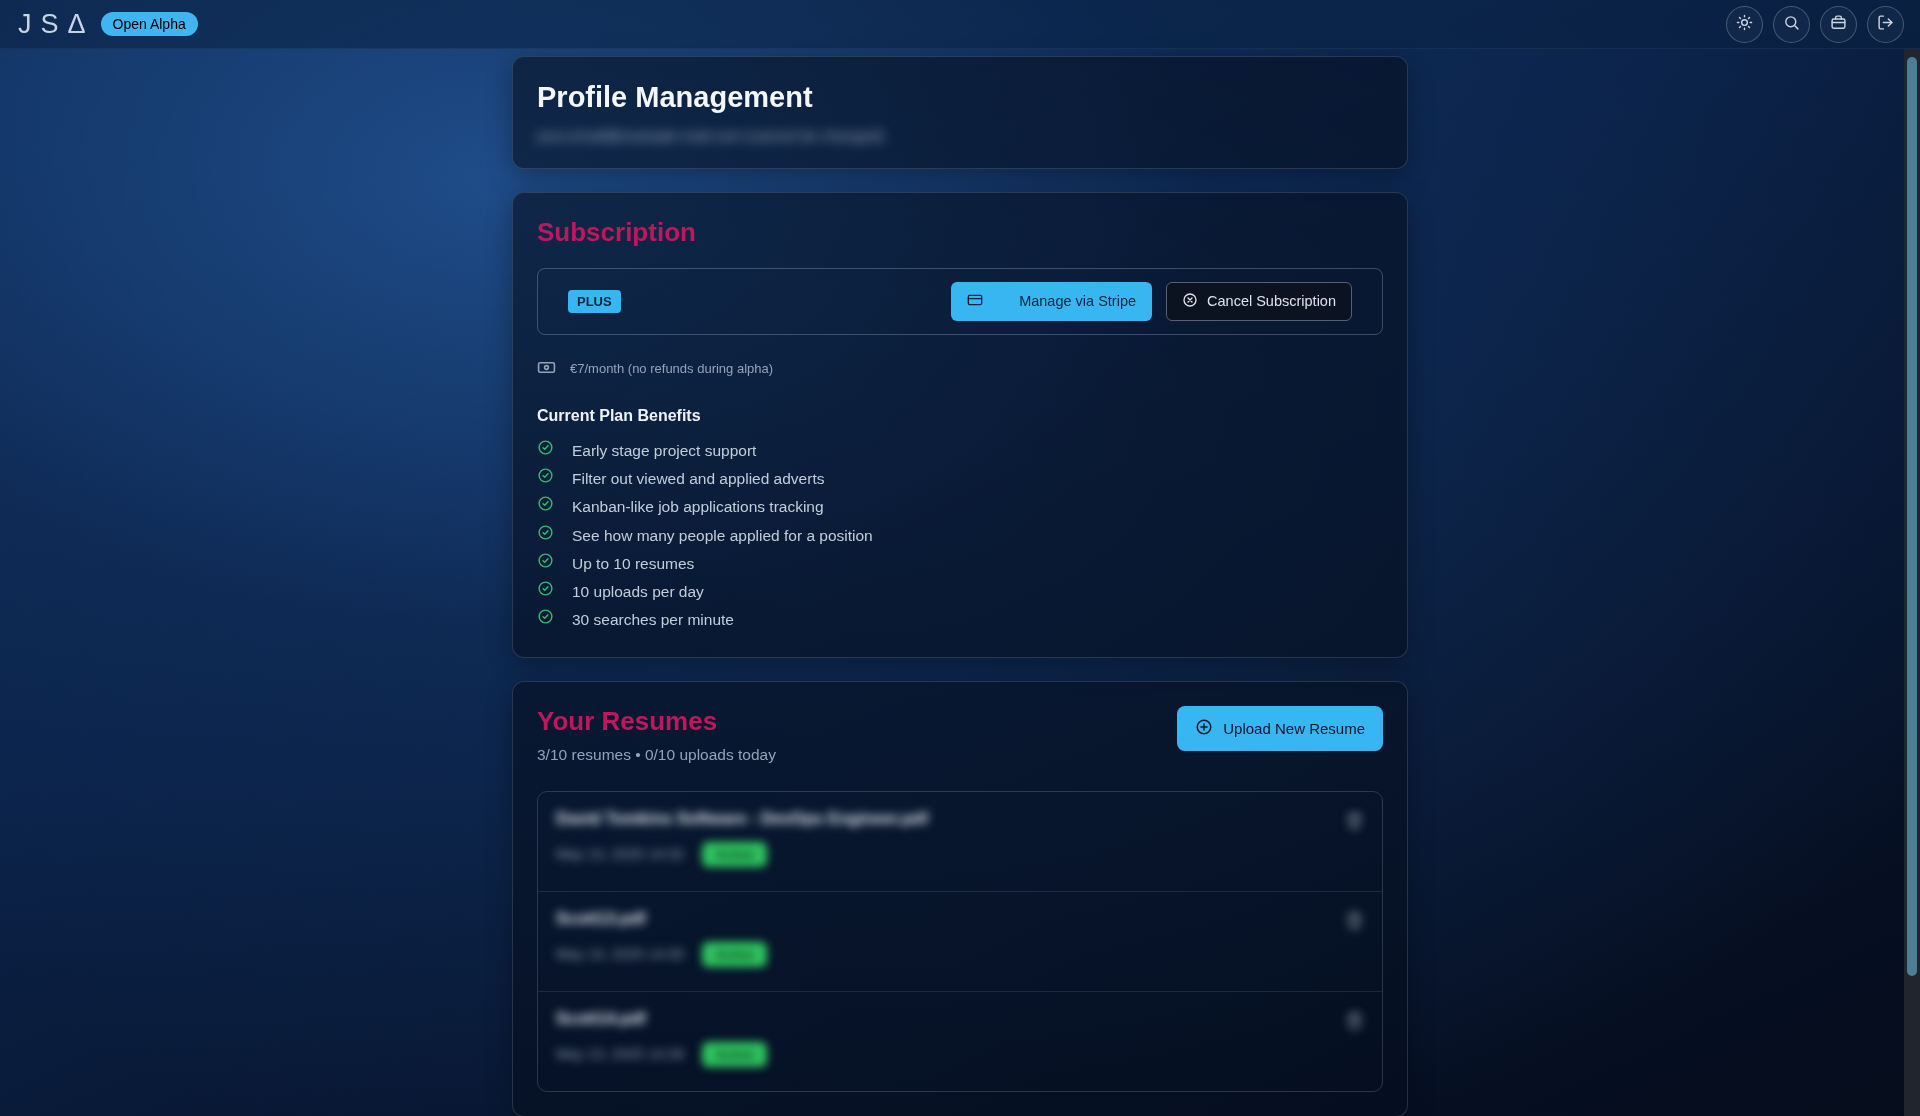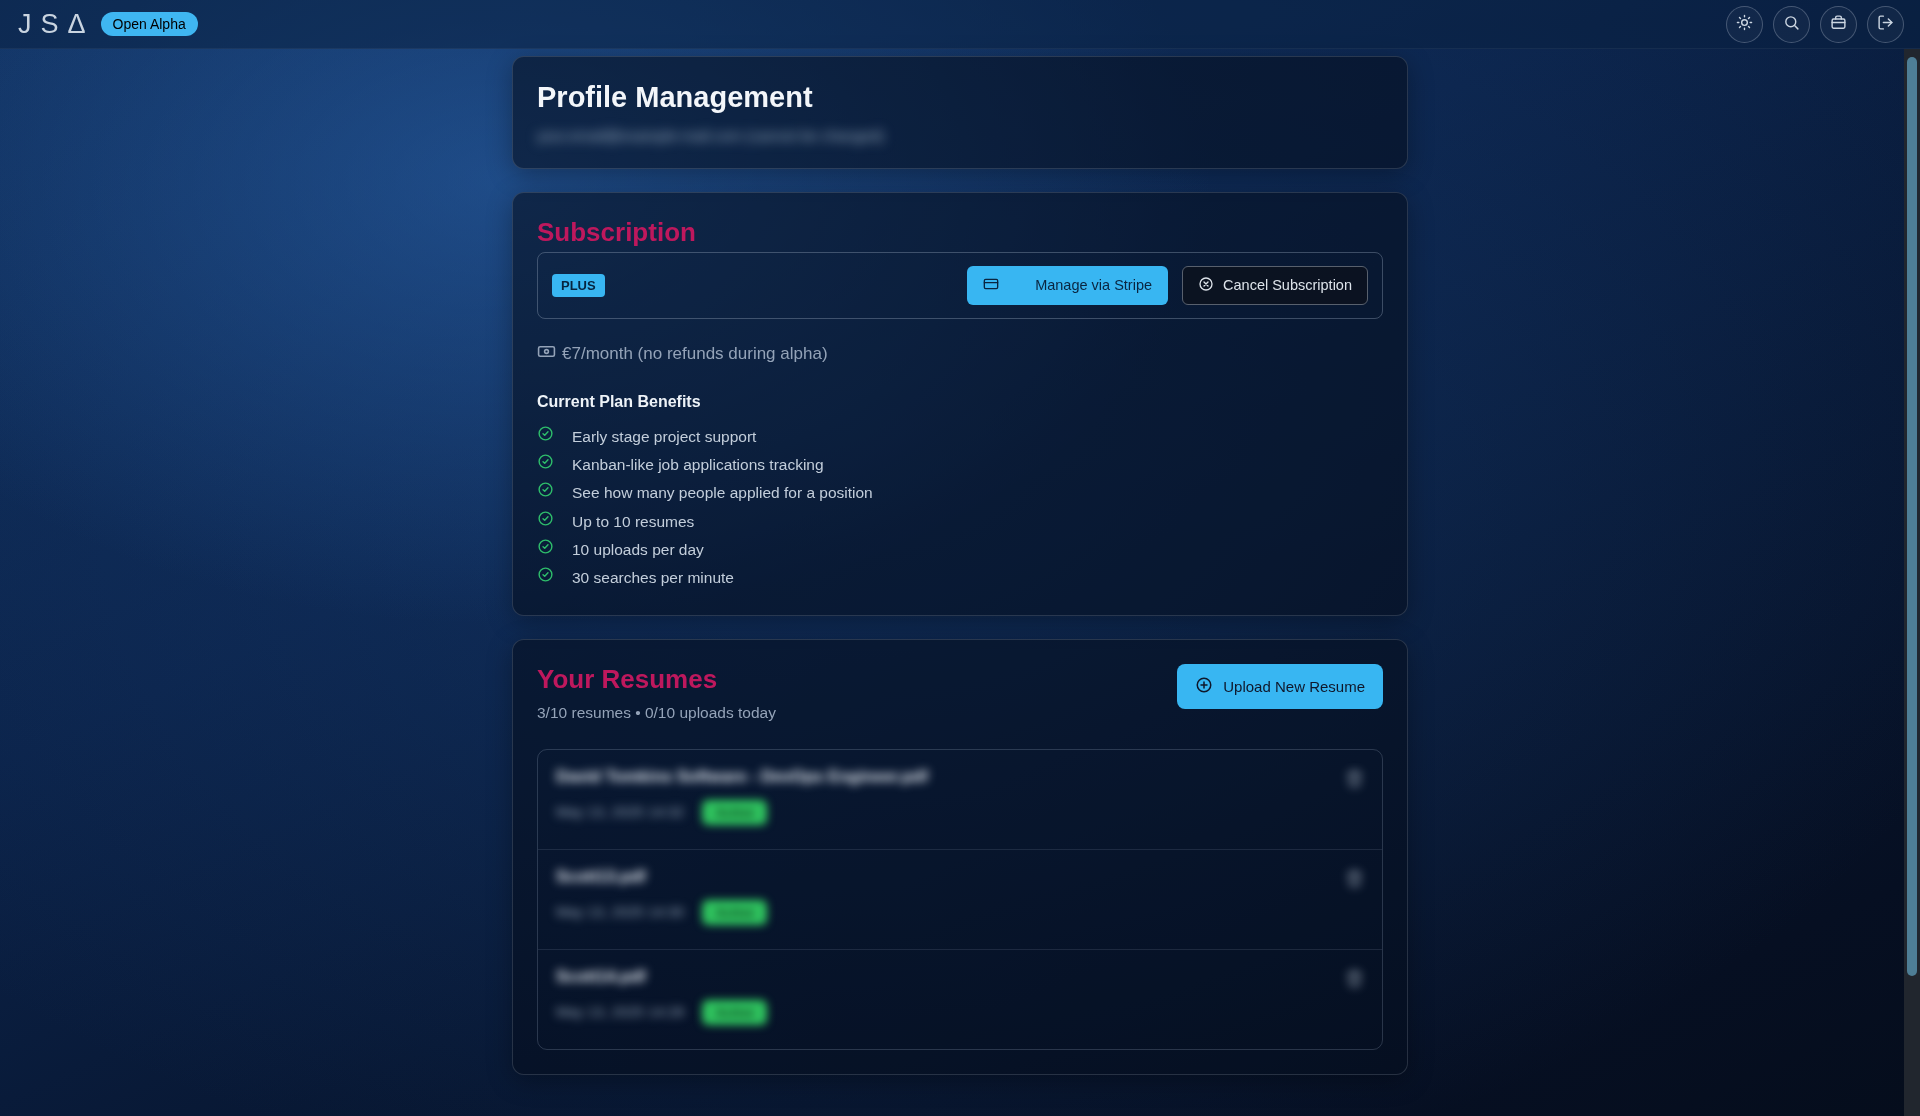--- a/index.html
+++ b/index.html
@@ -73,24 +73,24 @@
   .blur-soft   { filter: blur(4px); }
 
   
   .profile-sub {
     margin-top: 13px; font-size: 15px; color: #9db0c3;
     width: fit-content;
   }
 
   
   .plan-box {
-    margin-top: 4px;
+    margin-top: 20px;
     border: 1px solid rgba(148,163,184,0.38);
     border-radius: 8px;
-    padding: 13px 14px;
+    padding: 13px 30px;
     display: flex; align-items: center;
   }
   .plan-badge {
     background: #38b6f2; color: #06243f;
     font-size: 13px; font-weight: 700;
     padding: 5px 9px; border-radius: 4px; line-height: 1;
   }
   .plan-actions { margin-left: auto; display: flex; gap: 14px; }
   .btn {
     display: inline-flex; align-items: center; gap: 9px;
@@ -98,22 +98,22 @@
     padding: 9px 15px; border: 1px solid transparent;
     font-family: inherit; line-height: 1;
   }
   .btn svg { width: 16px; height: 16px; }
   .btn-primary { background: #38b6f2; color: #0a2540; gap: 36px; }
   .btn-ghost {
     background: rgba(12,17,26,0.72);
     border-color: #58606d; color: #dde3ea;
   }
   .price-line {
-    margin-top: 23px; display: flex; align-items: center; gap: 6px;
-    color: #94a3b8; font-size: 17px;
+    margin-top: 23px; display: flex; align-items: center; gap: 14px;
+    color: #94a3b8; font-size: 13px;
   }
   .price-line svg { width: 19px; height: 19px; flex: none; }
   .benefits-title { margin-top: 27px; font-size: 16px; font-weight: 700; color: #eef3f8; }
   .benefits-list { list-style: none; margin-top: 11px; }
   .benefits-list li {
     display: flex; align-items: flex-end; gap: 18px;
     font-size: 15.5px; color: #c3cedb; padding: 3.6px 0;
   }
   .benefits-list svg { width: 17px; height: 17px; color: #2ebd6b; flex: none; }
 
@@ -248,20 +248,27 @@
 
     <div class="benefits-title">Current Plan Benefits</div>
 
     <ul class="benefits-list">
       <li>
         <span><svg viewBox="0 0 24 24" fill="none" stroke="currentColor" stroke-width="2" stroke-linecap="round" stroke-linejoin="round" width="17" height="17">
               <circle cx="12" cy="12" r="9"></circle>
               <path d="M8.5 12.2l2.4 2.4 4.6-5"></path>
             </svg></span>
         <span>Early stage project support</span>
+      </li>
+      <li>
+        <span><svg viewBox="0 0 24 24" fill="none" stroke="currentColor" stroke-width="2" stroke-linecap="round" stroke-linejoin="round" width="17" height="17">
+              <circle cx="12" cy="12" r="9"></circle>
+              <path d="M8.5 12.2l2.4 2.4 4.6-5"></path>
+            </svg></span>
+        <span>Filter out viewed and applied adverts</span>
       </li>
       <li>
         <span><svg viewBox="0 0 24 24" fill="none" stroke="currentColor" stroke-width="2" stroke-linecap="round" stroke-linejoin="round" width="17" height="17">
               <circle cx="12" cy="12" r="9"></circle>
               <path d="M8.5 12.2l2.4 2.4 4.6-5"></path>
             </svg></span>
         <span>Kanban-like job applications tracking</span>
       </li>
       <li>
         <span><svg viewBox="0 0 24 24" fill="none" stroke="currentColor" stroke-width="2" stroke-linecap="round" stroke-linejoin="round" width="17" height="17">

